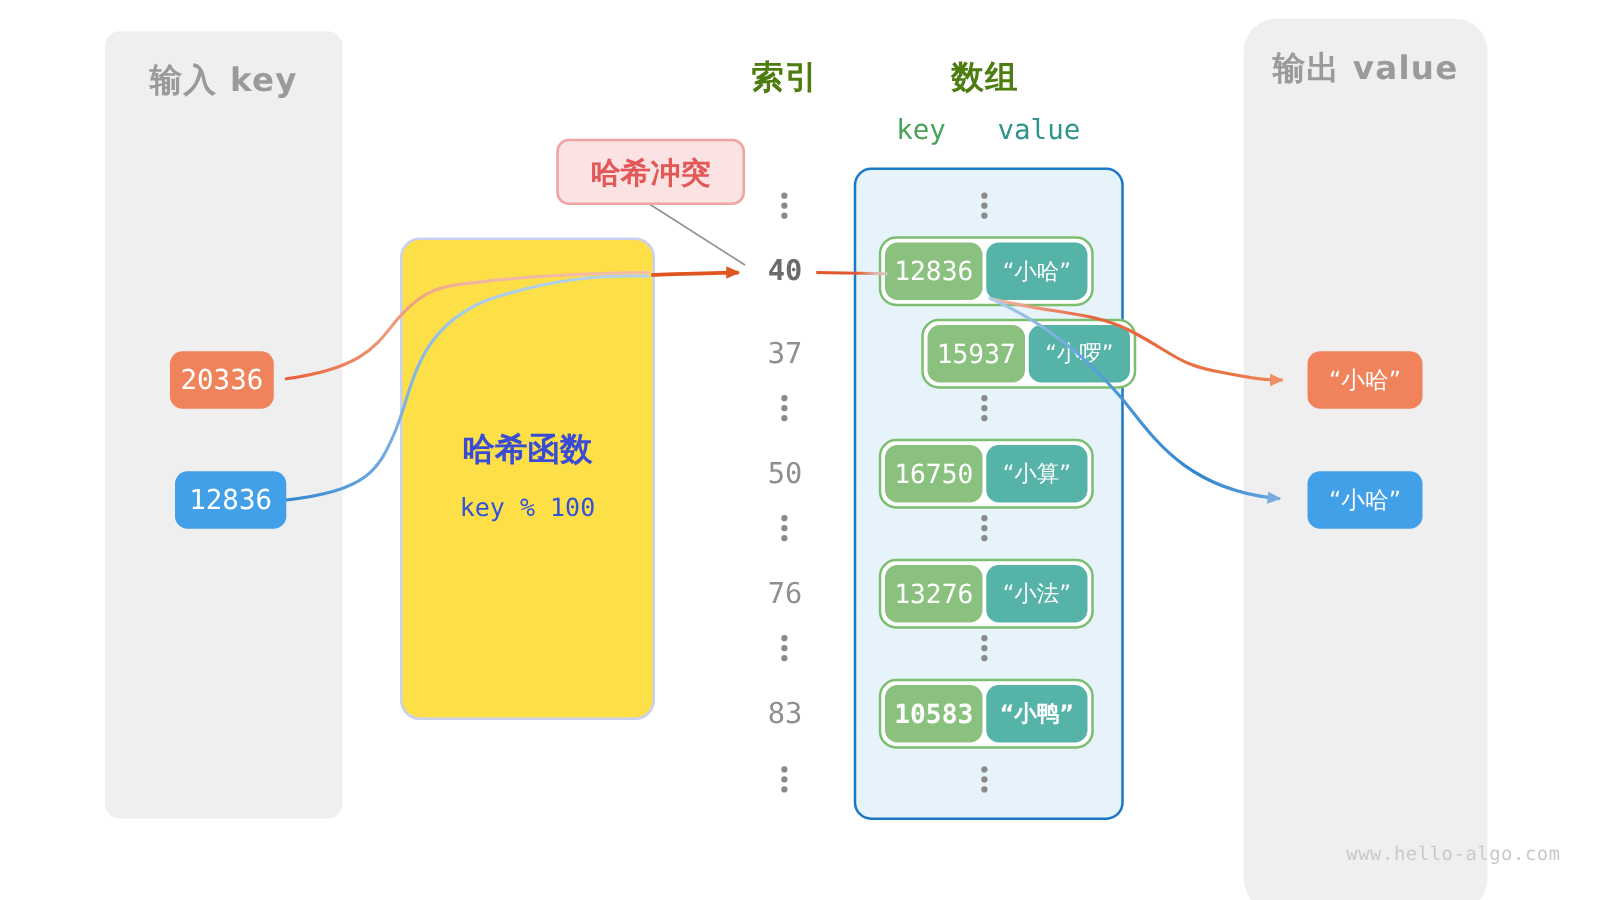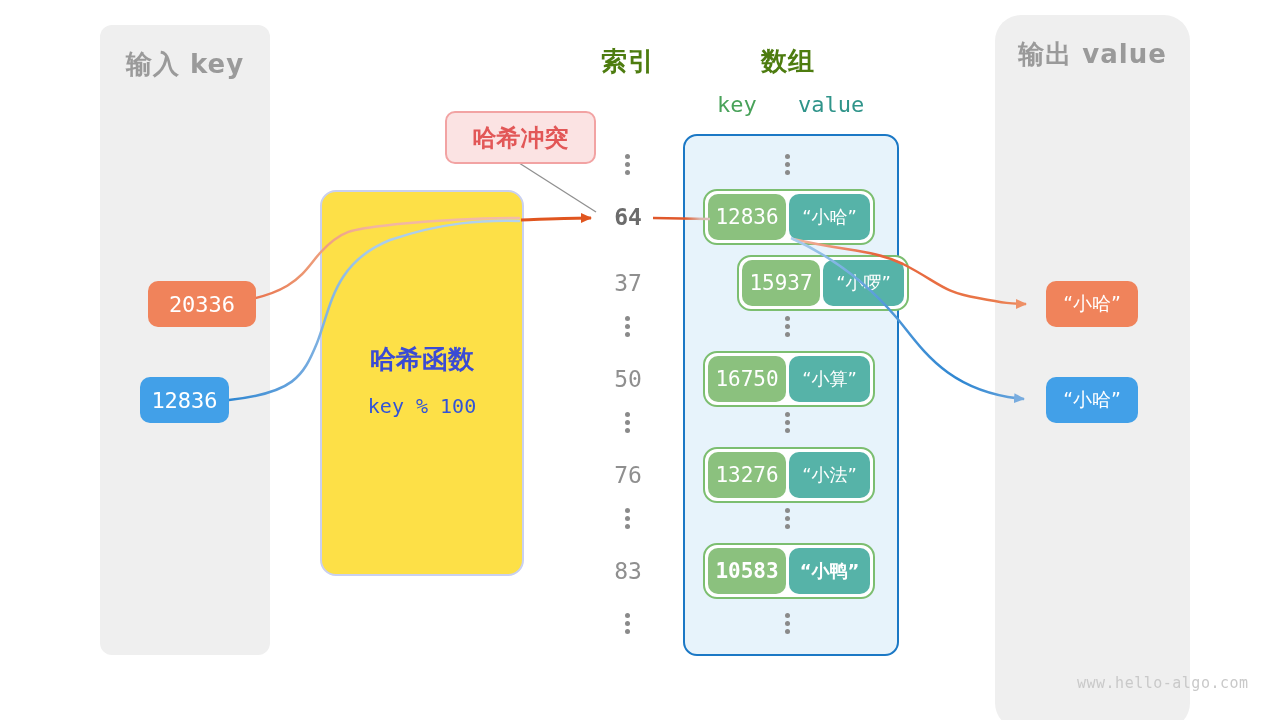--- a/index.html
+++ b/index.html
@@ -70,47 +70,47 @@
   #arrows{position:absolute;left:0;top:0;width:1280px;height:720px;z-index:3;pointer-events:none;}
   #watermark{
     left:1077px;top:674px;z-index:4;font-size:15px;color:#c9c9c9;letter-spacing:0.5px;
   }
 </style>
 </head>
 <body>
 
 <div id="stage">
 
-  <div class="abs panel" style="left:100px;top:25px;width:170px;height:630px;">
+  <div class="abs panel" style="left:84px;top:25px;width:190px;height:630px;">
     <div class="panel-title">输入 key</div>
   </div>
 
   <div class="abs panel" style="left:995px;top:15px;width:195px;height:714px;border-radius:26px;">
     <div class="panel-title">输出 value</div>
   </div>
 
   <div class="abs" id="hash-box">
     <div id="hash-title">哈希函数</div>
     <div id="hash-formula" class="mono">key % 100</div>
   </div>
 
   <div class="abs" id="collision-label">哈希冲突</div>
 
   <div class="abs col-header" style="left:578px;top:44px;width:100px;">索引</div>
   <div class="abs col-header" style="left:738px;top:44px;width:100px;">数组</div>
   <div class="abs kv-header mono" style="left:717px;top:92px;width:60px;color:#49a25a;">key</div>
   <div class="abs kv-header mono" style="left:798px;top:92px;width:60px;color:#2f948a;">value</div>
 
-  <div class="abs chip num mono orange" style="left:148px;top:281px;width:108px;">20336</div>
+  <div class="abs chip num mono orange" style="left:136px;top:281px;width:83px;">20336</div>
   <div class="abs chip num mono blue" style="left:140px;top:377px;width:89px;">12836</div>
 
   <div class="abs chip cn orange" style="left:1046px;top:281px;width:92px;">“小哈”</div>
   <div class="abs chip cn blue" style="left:1046px;top:377px;width:92px;">“小哈”</div>
 
-  <div class="abs idx mono hot" style="left:600px;top:204px;">64</div>
+  <div class="abs idx mono hot" style="left:600px;top:204px;">40</div>
   <div class="abs idx mono" style="left:600px;top:270px;">37</div>
   <div class="abs idx mono" style="left:600px;top:366px;">50</div>
   <div class="abs idx mono" style="left:600px;top:462px;">76</div>
   <div class="abs idx mono" style="left:600px;top:558px;">83</div>
 
   <div class="abs vdots" style="left:625px;top:154px;"></div>
   <div class="abs vdots" style="left:625px;top:316px;"></div>
   <div class="abs vdots" style="left:625px;top:412px;"></div>
   <div class="abs vdots" style="left:625px;top:508px;"></div>
   <div class="abs vdots" style="left:625px;top:613px;"></div>

